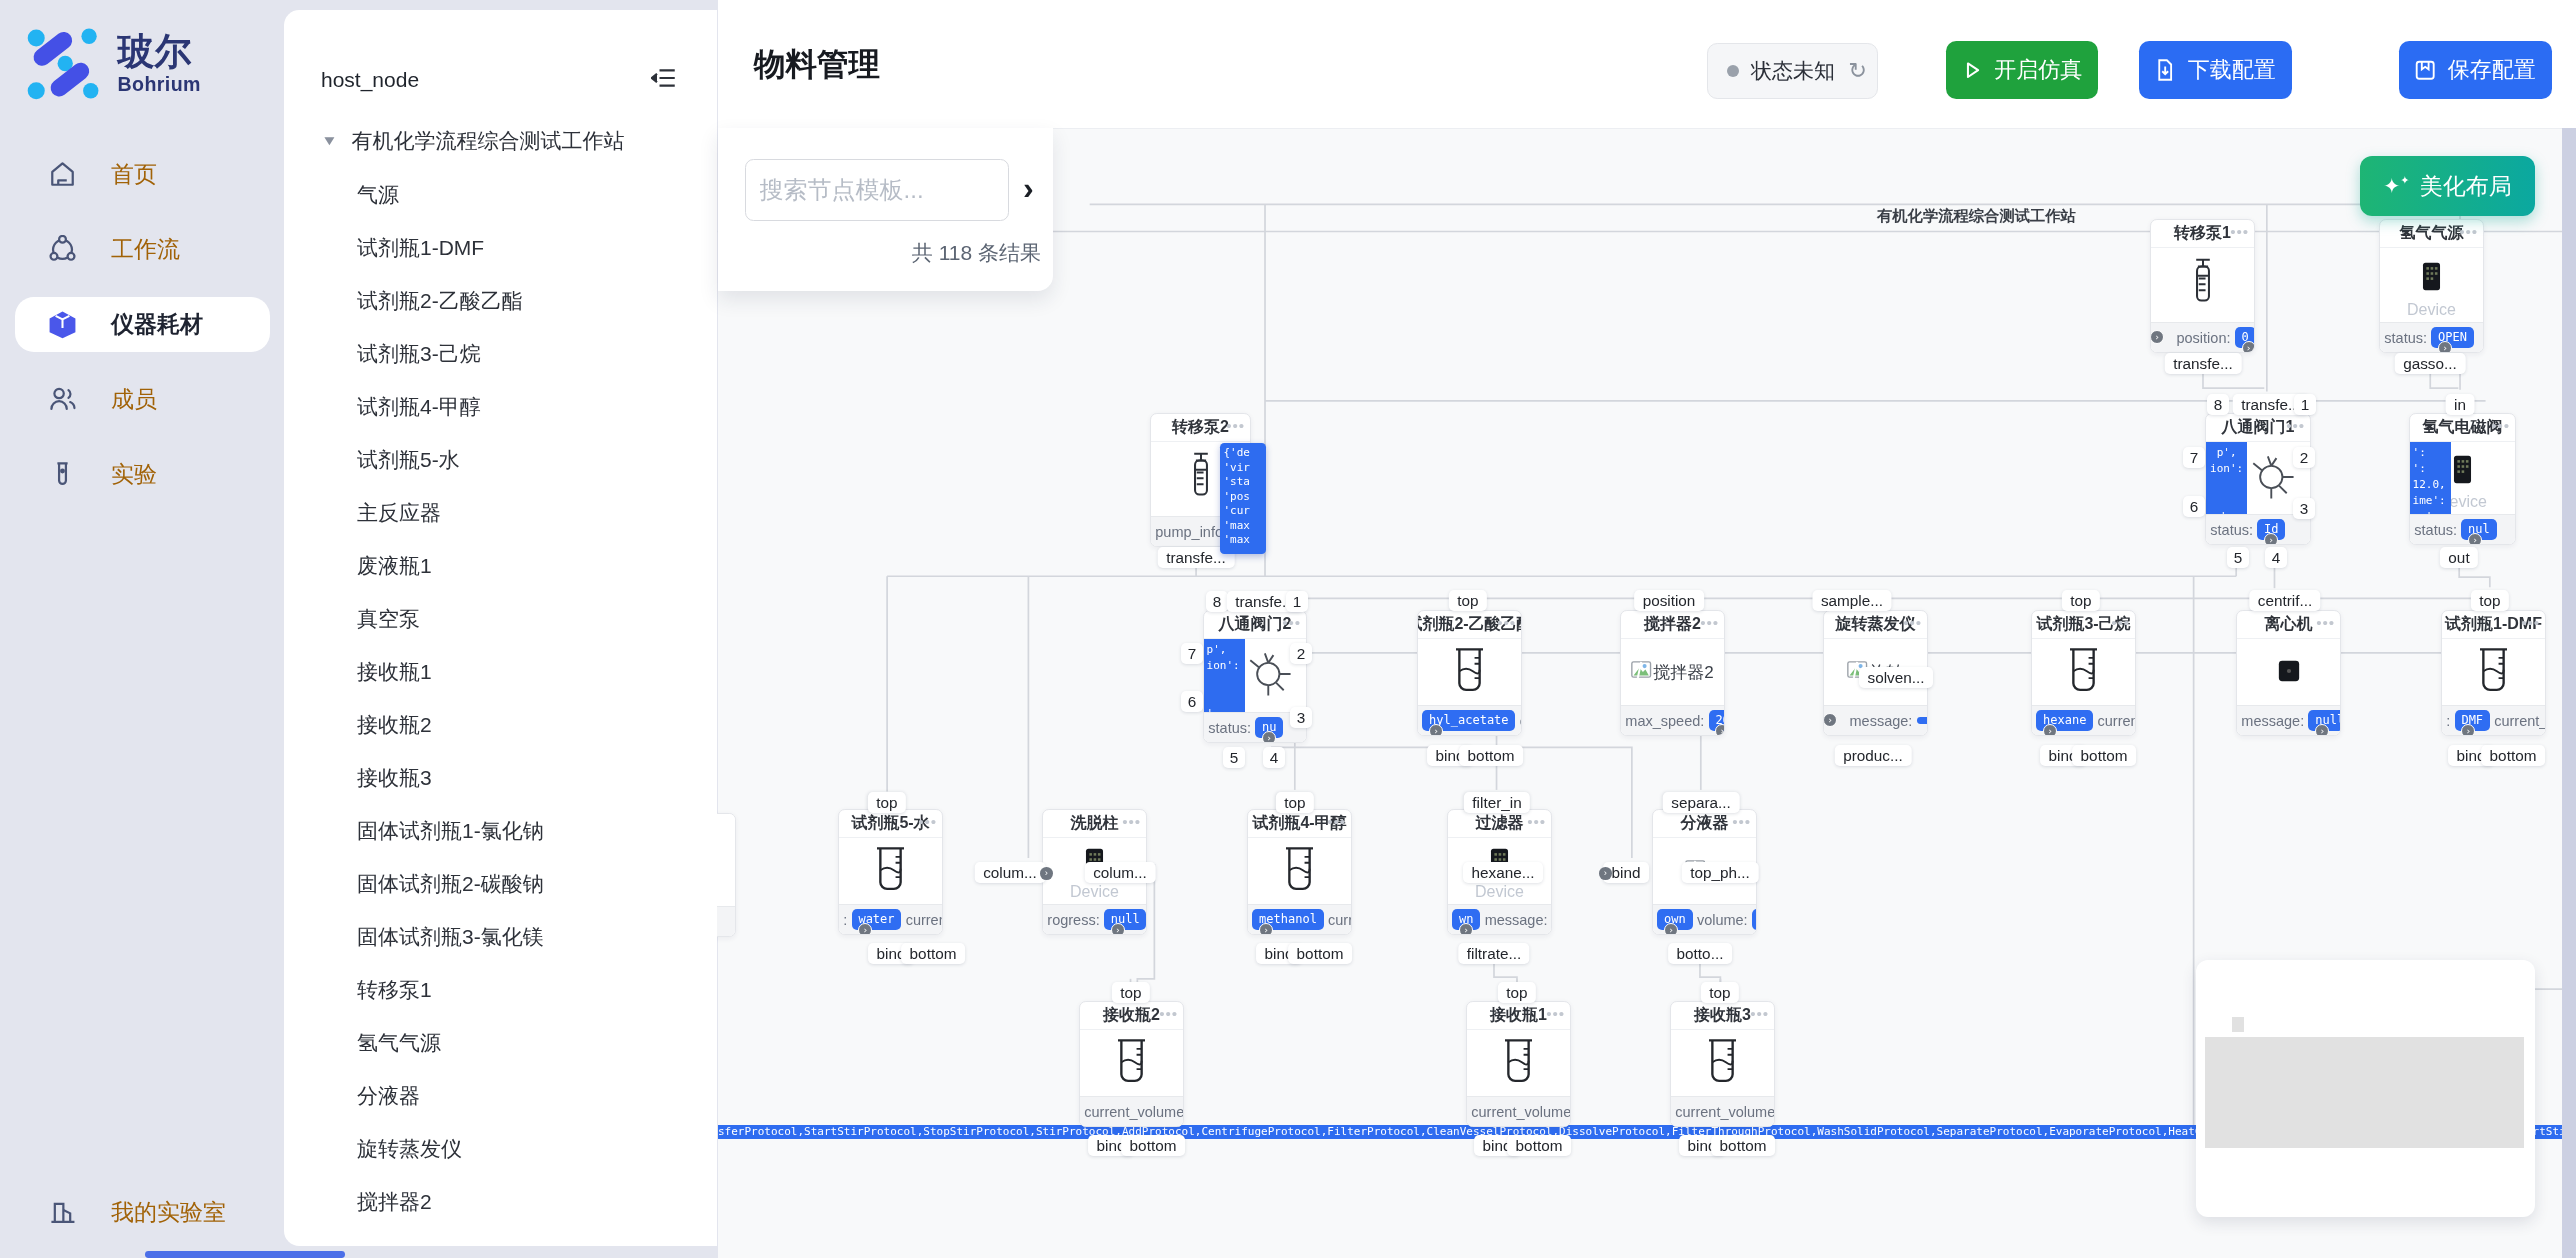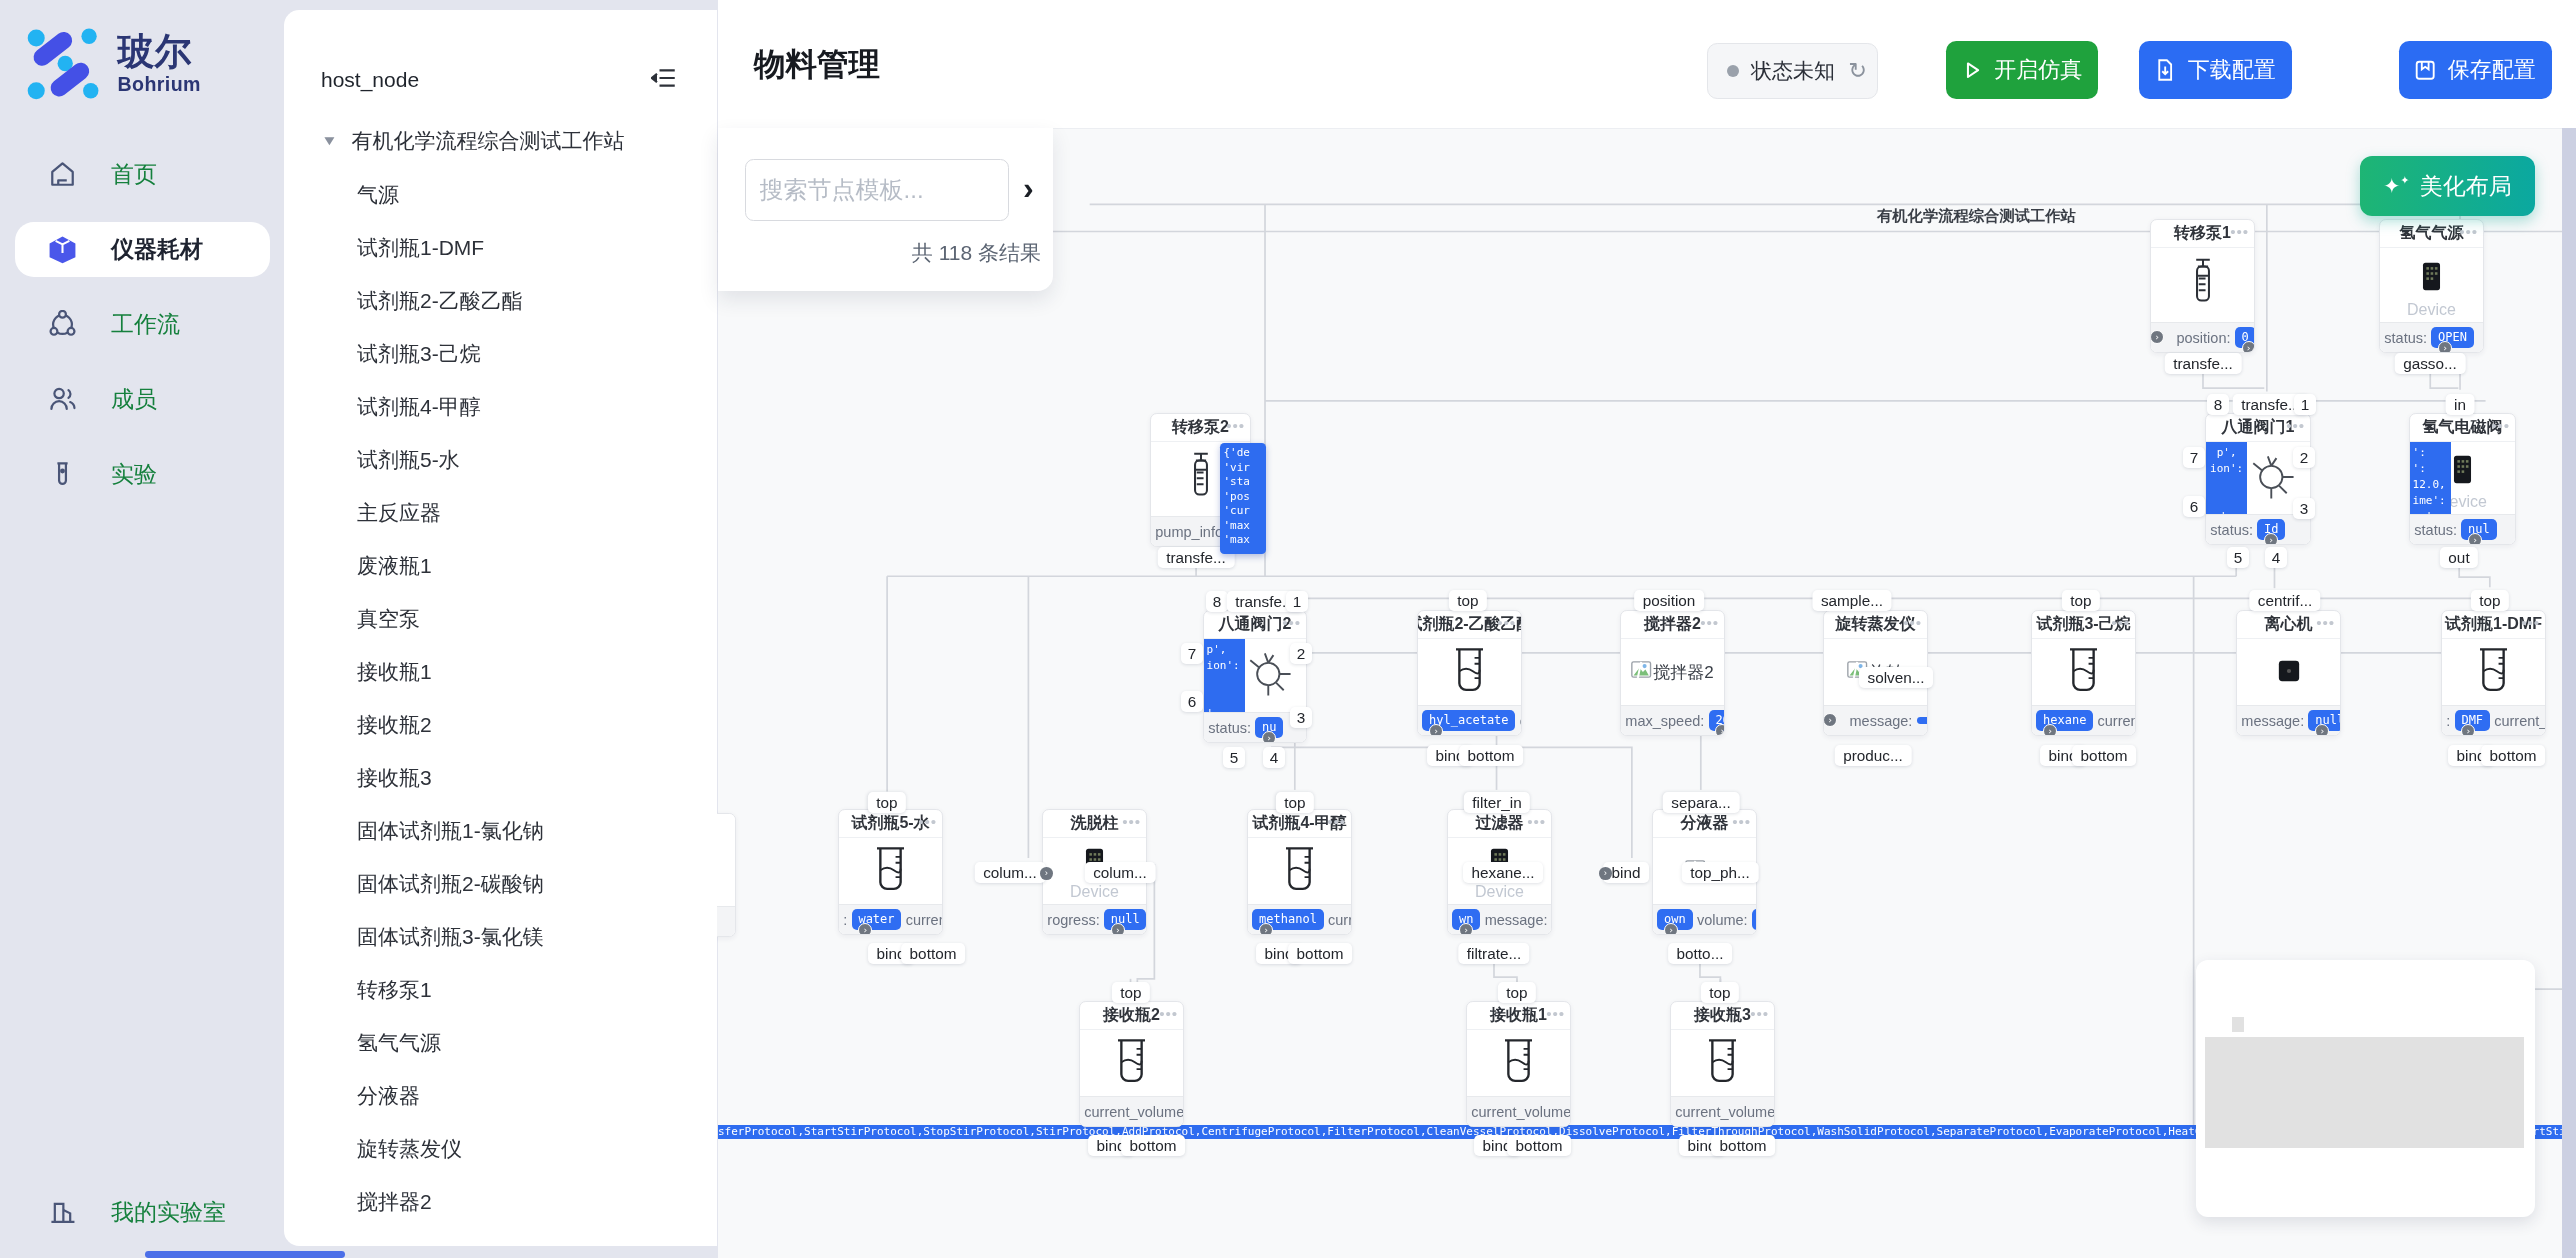--- a/index.html
+++ b/index.html
@@ -7,21 +7,21 @@
   
   #sidebar{position:absolute;left:0;top:0;width:284px;height:1258px;background:#e3e5ee;z-index:20;}
   .logo{position:absolute;left:25.5px;top:25.5px;display:flex;align-items:center;gap:17px;}
   .logo-icon{width:75px;height:75px;}
   .logo-names{display:flex;flex-direction:column;}
   .logo-name{font-size:37px;font-weight:bold;color:#2b3674;line-height:43px;}
   .logo-sub{font-size:19.6px;font-weight:bold;color:#2b3674;letter-spacing:0.4px;}
   #nav{position:absolute;left:0;top:137px;width:284px;}
   .nav-item{position:relative;height:75px;display:flex;align-items:center;cursor:pointer;}
   .nav-item .ic{position:absolute;left:47px;width:31px;height:31px;display:flex;align-items:center;justify-content:center;}
-  .nav-item .lb{position:absolute;left:111px;font-size:23px;color:#15803d;}
+  .nav-item .lb{position:absolute;left:111px;font-size:23px;color:#a16207;}
   .nav-item.active::before{content:"";position:absolute;left:15.3px;right:13.6px;top:10.2px;bottom:10.2px;background:#fff;border-radius:19px;}
   .nav-item.active .lb{font-weight:bold;color:#1e2330;}
   .nav-item .ic svg,.nav-item .ic{z-index:1}
   .nav-item .lb{z-index:1}
   #mylab{position:absolute;left:0;top:1175px;width:284px;}
   
   #hthumb{position:absolute;left:145px;top:1251px;width:200px;height:6.8px;border-radius:3.4px;background:#4c6fe8;z-index:30;}
   
   #tree{position:absolute;left:284px;top:10.2px;width:433px;height:1236px;background:#fff;border-radius:15.3px 0 0 15.3px;z-index:10;overflow:hidden;}
   #host-row{position:absolute;left:37px;top:58px;right:25.5px;display:flex;align-items:center;}
@@ -108,39 +108,39 @@
     <div id="nav">
         <div class="nav-item">
           <span class="ic">
             <svg width="29" height="29" viewBox="0 0 34 34" fill="none" stroke="#4a5577" stroke-width="2.6" stroke-linejoin="round">
               <path d="M5,14 L17,4 L29,14 V29 H5 Z"></path>
               <path d="M12,29 v-5 h10"></path>
             </svg>
           </span>
           <span class="lb">首页</span>
         </div>
-        <div class="nav-item active">
-          <span class="ic">
-            <svg width="31" height="31" viewBox="0 0 36 36">
-              <polygon points="18,3 33,11 33,27 18,34 3,27 3,11" fill="#4a57ea"></polygon>
-              <path d="M18,12 L18,22 M18,12 L10,8 M18,12 L26,8" stroke="#fff" stroke-width="2.4" fill="none"></path>
-            </svg>
-          </span>
-          <span class="lb">仪器耗材</span>
-        </div>
         <div class="nav-item">
           <span class="ic">
             <svg width="29" height="29" viewBox="0 0 34 34" fill="none" stroke="#4a5577" stroke-width="2.6">
               <path d="M17,6 a11,11 0 1,0 0.01,0"></path>
               <circle cx="17" cy="5" r="4" fill="#e3e5ee"></circle>
               <circle cx="7" cy="25" r="4" fill="#e3e5ee"></circle>
               <circle cx="27" cy="25" r="4" fill="#e3e5ee"></circle>
             </svg>
           </span>
           <span class="lb">工作流</span>
+        </div>
+        <div class="nav-item active">
+          <span class="ic">
+            <svg width="31" height="31" viewBox="0 0 36 36">
+              <polygon points="18,3 33,11 33,27 18,34 3,27 3,11" fill="#4a57ea"></polygon>
+              <path d="M18,12 L18,22 M18,12 L10,8 M18,12 L26,8" stroke="#fff" stroke-width="2.4" fill="none"></path>
+            </svg>
+          </span>
+          <span class="lb">仪器耗材</span>
         </div>
         <div class="nav-item">
           <span class="ic">
             <svg width="29" height="29" viewBox="0 0 34 34" fill="none" stroke="#4a5577" stroke-width="2.6" stroke-linecap="round">
               <circle cx="13" cy="10" r="5.5"></circle>
               <path d="M4,28 a9,9 0 0,1 18,0"></path>
               <path d="M24,6 a5.5,5.5 0 0,1 0,9"></path>
               <path d="M26,20 a8,8 0 0,1 5,7"></path>
             </svg>
           </span>

